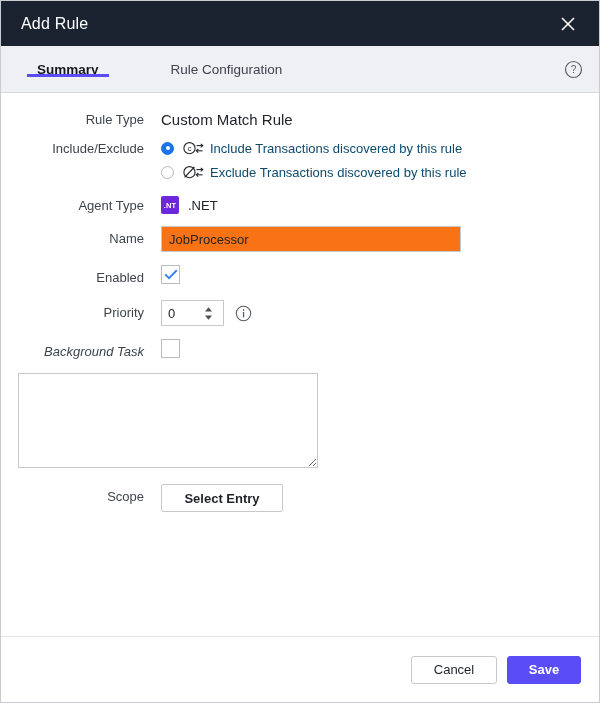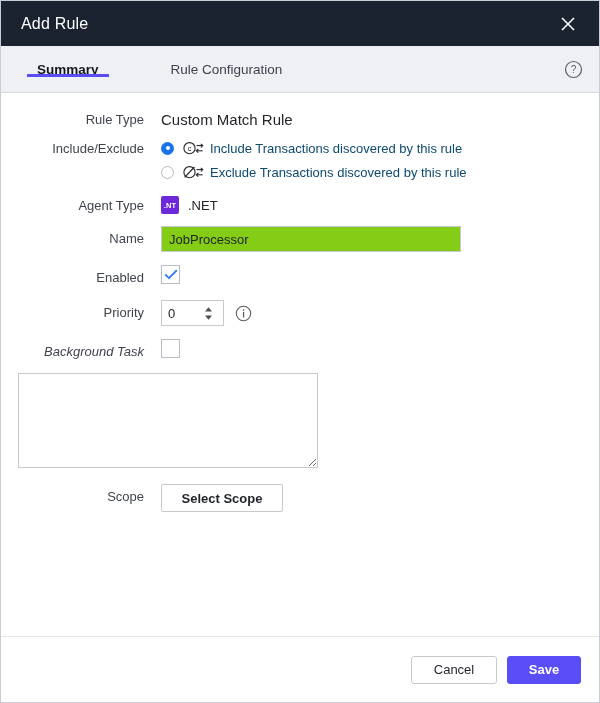--- a/index.html
+++ b/index.html
@@ -230,21 +230,21 @@
     margin-left: 9px;
     font-size: 13px;
     color: #22252a;
   }
 
   
   .text-input {
     width: 300px;
     height: 26px;
     border: 1px solid #c6c9ce;
-    background: #84cc16;
+    background: #f97316;
     font-family: "Liberation Sans", sans-serif;
     font-size: 13px;
     color: #22252a;
     padding: 12px 7px;
     box-sizing: border-box;
     border-radius: 0;
     outline: none;
   }
   .checkbox {
     width: 19px;
@@ -506,21 +506,21 @@
 
     <div class="row row-desc">
       <div class="field">
         <textarea class="textarea" placeholder="" style=""></textarea>
       </div>
     </div>
 
     <div class="row row-scope">
       <div class="label">Scope</div>
       <div class="field">
-        <button class="scope-btn">Select Scope</button>
+        <button class="scope-btn">Select Entry</button>
       </div>
     </div>
 
   </div>
 
   <div class="footer">
     <button class="btn btn-cancel">Cancel</button>
     <button class="btn btn-save">Save</button>
   </div>
 

